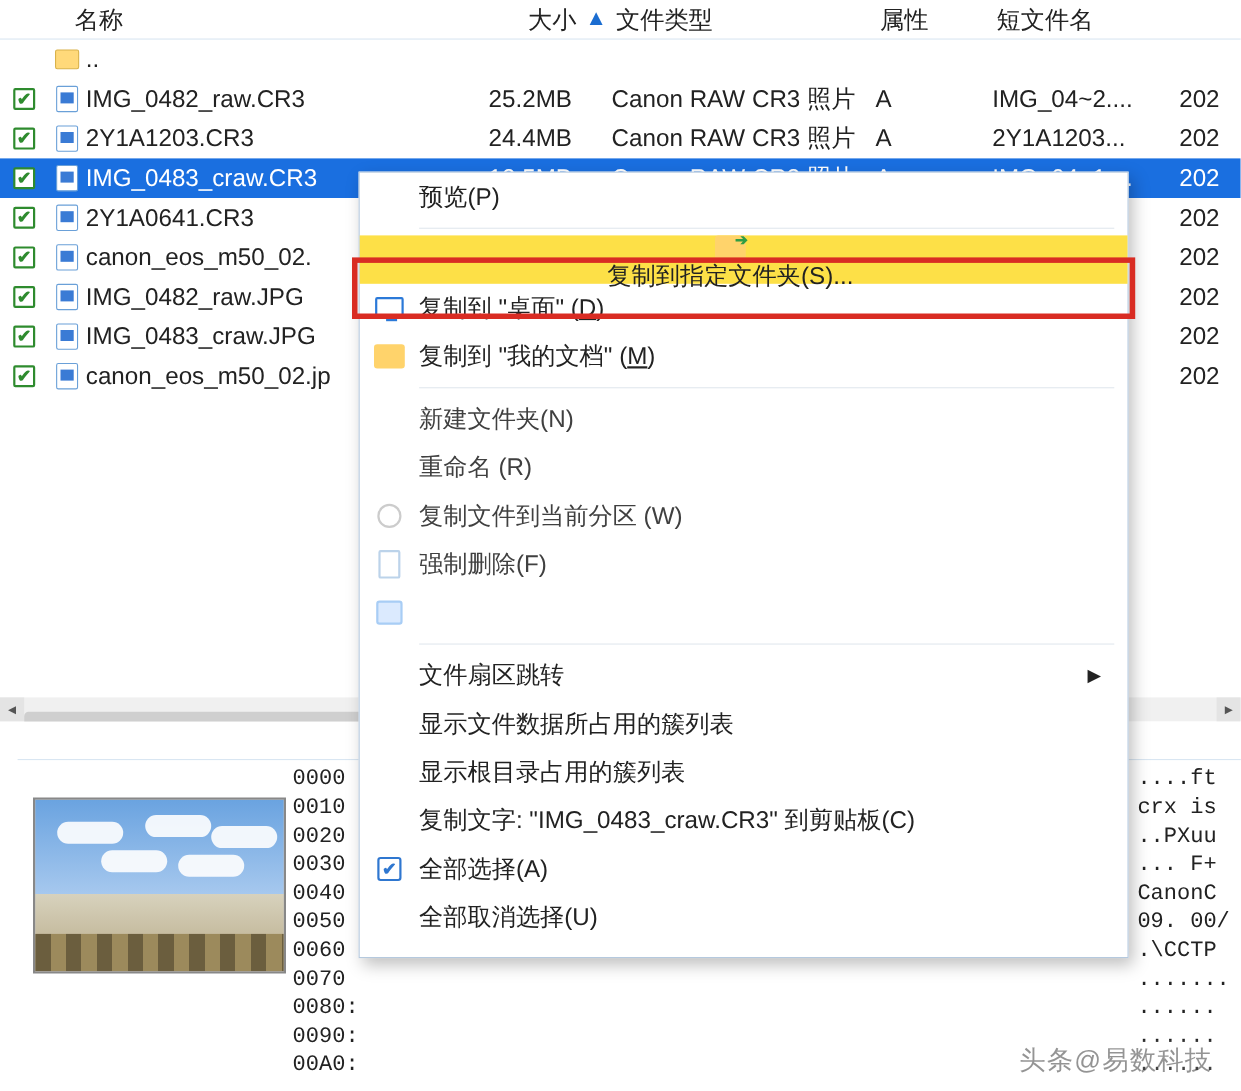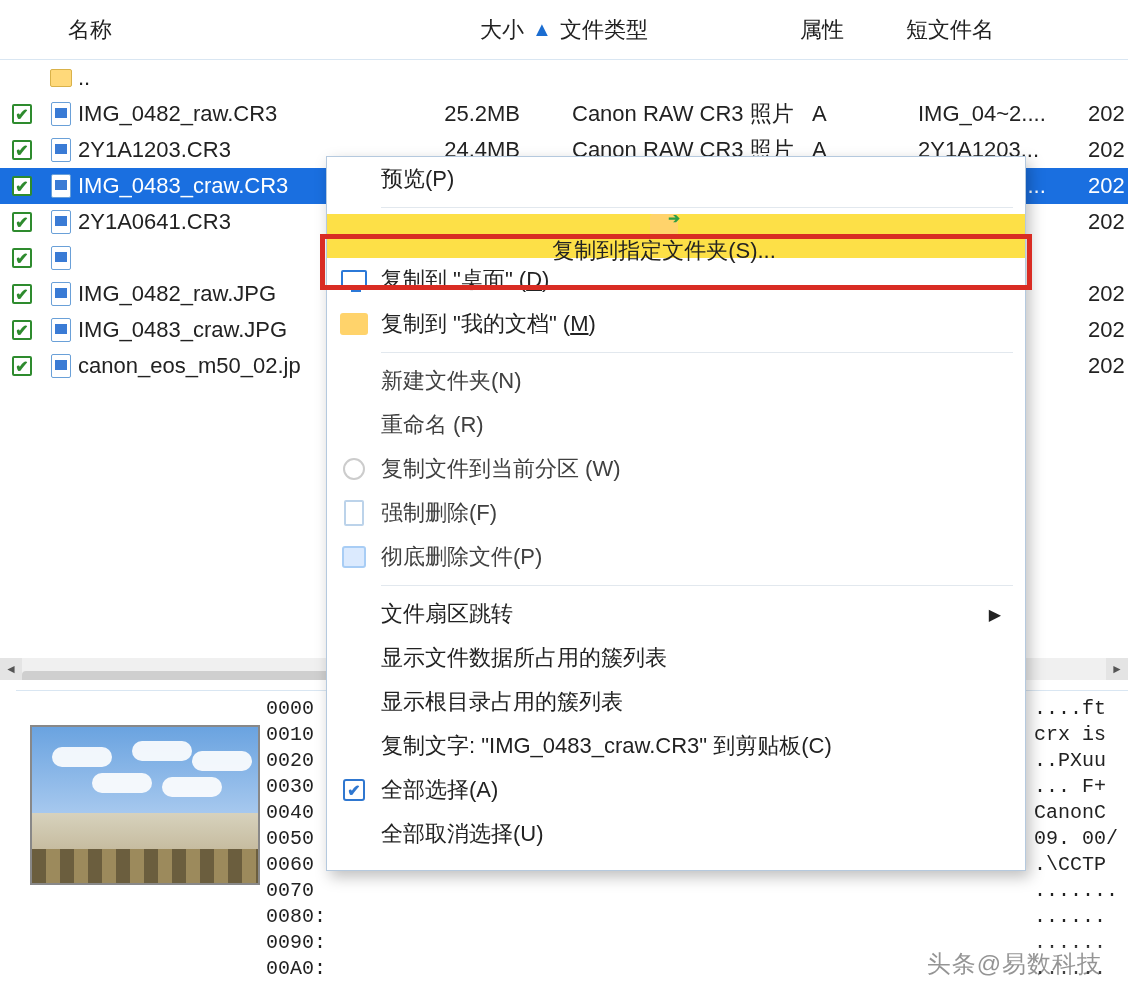--- a/index.html
+++ b/index.html
@@ -11,21 +11,21 @@
     width: 1128px;
     height: 992px;
     overflow: hidden;
     position: relative;
   }
 
   
   .header {
     display: flex;
     align-items: center;
-    height: 60px;
+    height: 36px;
     border-bottom: 1px solid #d9e6f2;
     font-size: 22px;
     padding: 0 4px;
     background: #fff;
   }
   .header .col-name  { width: 440px; padding-left: 64px; }
   .header .col-size  { width: 80px; text-align: right; }
   .header .col-arrow { width: 36px; text-align: center; color:#1b6dd1; font-size:20px; }
   .header .col-type  { width: 240px; }
   .header .col-attr  { width: 106px; }
@@ -44,21 +44,21 @@
     height: 36px;
     font-size: 22px;
     white-space: nowrap;
   }
   .row.selected { background: #1a6fe0; color: #fff; }
   .row .cell-check { width: 44px; display:flex; justify-content:center; }
   .row .cell-icon  { width: 34px; display:flex; justify-content:center; }
   .row .cell-name  { width: 362px; overflow:hidden; text-overflow:ellipsis; }
   .row .cell-size  { width: 80px; text-align:right; }
   .row .cell-gap   { width: 36px; }
-  .row .cell-type  { width: 240px; overflow:hidden; text-overflow:ellipsis;margin-left:16px; }
+  .row .cell-type  { width: 240px; overflow:hidden; text-overflow:ellipsis; }
   .row .cell-attr  { width: 106px; }
   .row .cell-short { width: 170px; overflow:hidden; text-overflow:ellipsis; }
   .row .cell-date  { flex:1; overflow:hidden; }
 
   .chk {
     width: 20px; height: 20px; border: 2px solid #2e8b2e; border-radius: 2px;
     display:flex; align-items:center; justify-content:center;
     font-size: 16px; color:#2e8b2e; font-weight:bold;
   }
   .fic {
@@ -288,20 +288,21 @@
     <div class="cell-date">202</div>
   </div>
 
   <div class="row">
     <div class="cell-check">
         <div class="chk">✔</div>
       </div>
     <div class="cell-icon">
         <div class="fic"></div>
       </div>
+    <div class="cell-name">canon_eos_m50_02.</div>
     <div class="cell-size"></div>
       <div class="cell-gap"></div>
       <div class="cell-type"></div>
       <div class="cell-attr"></div>
     <div class="cell-short">...</div>
     <div class="cell-date">202</div>
   </div>
 
   <div class="row">
     <div class="cell-check">
@@ -407,21 +408,20 @@
   <div class="mi disabled">
     <div class="icon-col">
         <div class="ic-doc"></div>
       </div>
     <div class="lbl">强制删除(F)</div>
   </div>
   <div class="mi disabled">
     <div class="icon-col">
         <div class="ic-trash"></div>
       </div>
-    <div class="lbl">彻底删除文件(P)</div>
   </div>
 
   <div class="sep"></div>
 
   <div class="mi">
     <div class="icon-col"></div>
       <div class="lbl">文件扇区跳转</div>
     <div class="arrow">▶</div>
   </div>
   <div class="mi">

